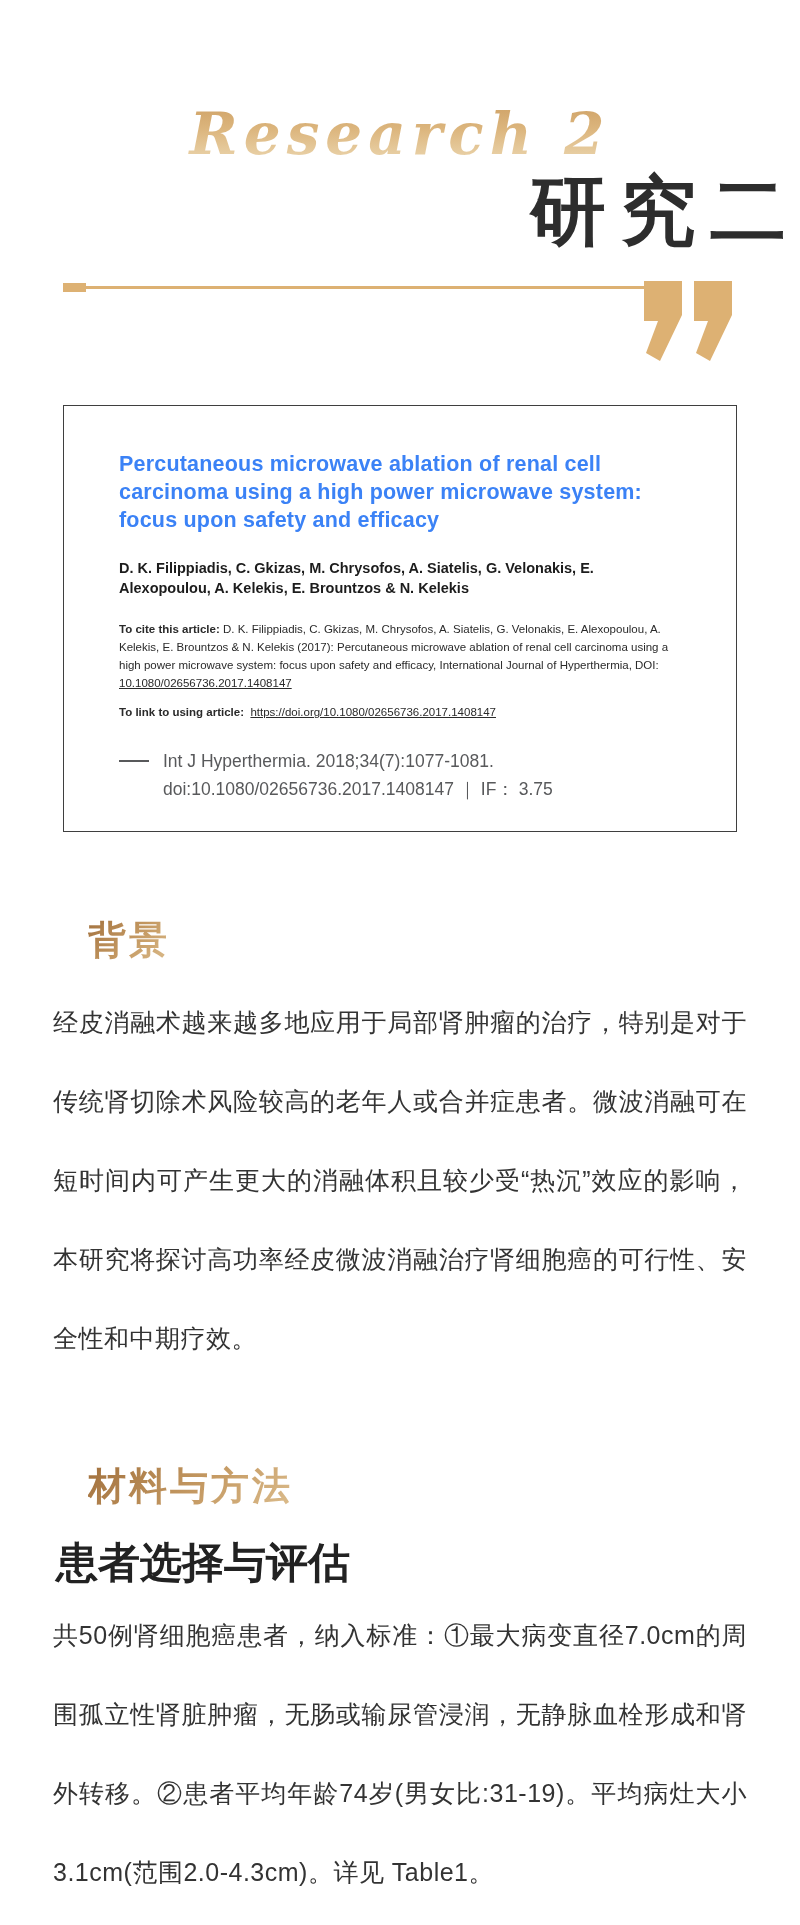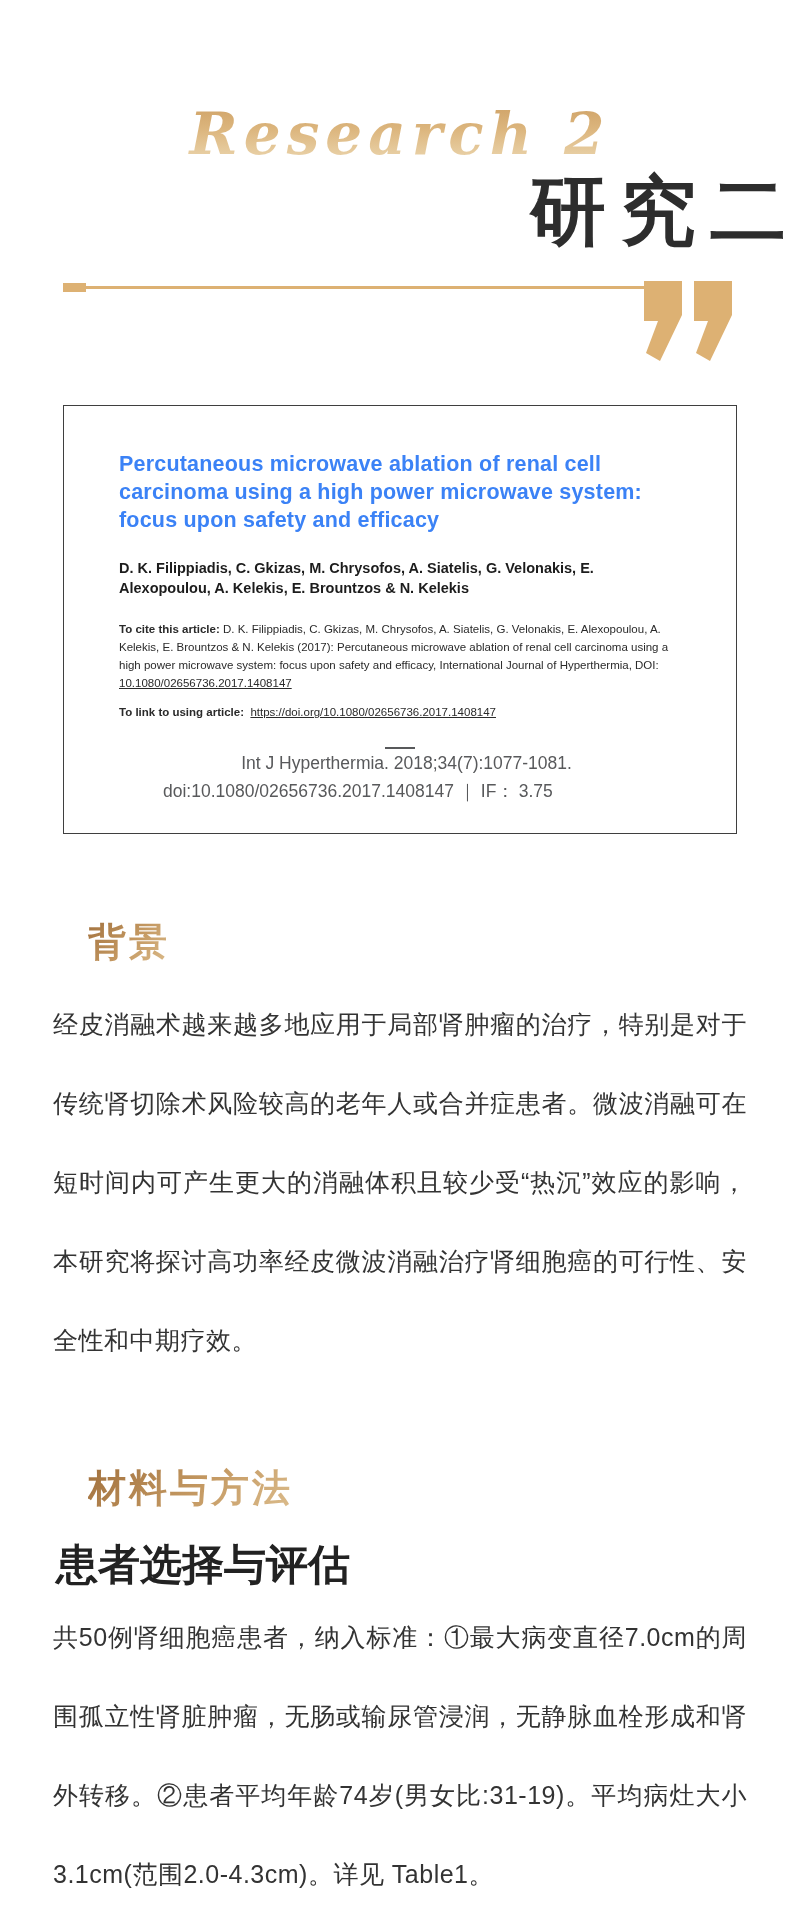--- a/index.html
+++ b/index.html
@@ -48,21 +48,21 @@
     margin-top:24px; font-size:14.5px; font-weight:700; color:#1c1c1c;
     line-height:20px; max-width:560px;
   }
   .paper-cite{
     margin-top:22px; font-size:11.5px; color:#2a2a2a; line-height:18px; max-width:560px;
   }
   .paper-cite b, .paper-link b{ font-weight:700; }
   .doi-link{ text-decoration:underline; color:#2a2a2a; }
   .paper-link{ margin-top:13px; font-size:11.5px; color:#2a2a2a; line-height:15.5px; }
   .paper-footer{ margin-top:26px; color:#58595b; font-size:17.5px; line-height:28px; }
-  .footer-line1{ display:flex; align-items:center;flex-direction:column; }
+  .footer-line1{ display:flex; align-items:center; }
   .citation-dash{ display:inline-block; width:30px; height:2px; background:#58595b; margin-right:14px; }
   .footer-line2{ margin-left:44px; }
 
   
   .section-heading{
     margin:84px 88px 0; display:inline-block;
     font-family:"DejaVu Serif","Liberation Serif",serif; font-weight:700;
     font-size:38px; letter-spacing:3px; line-height:1.25;
   }
   .gold-heading{

